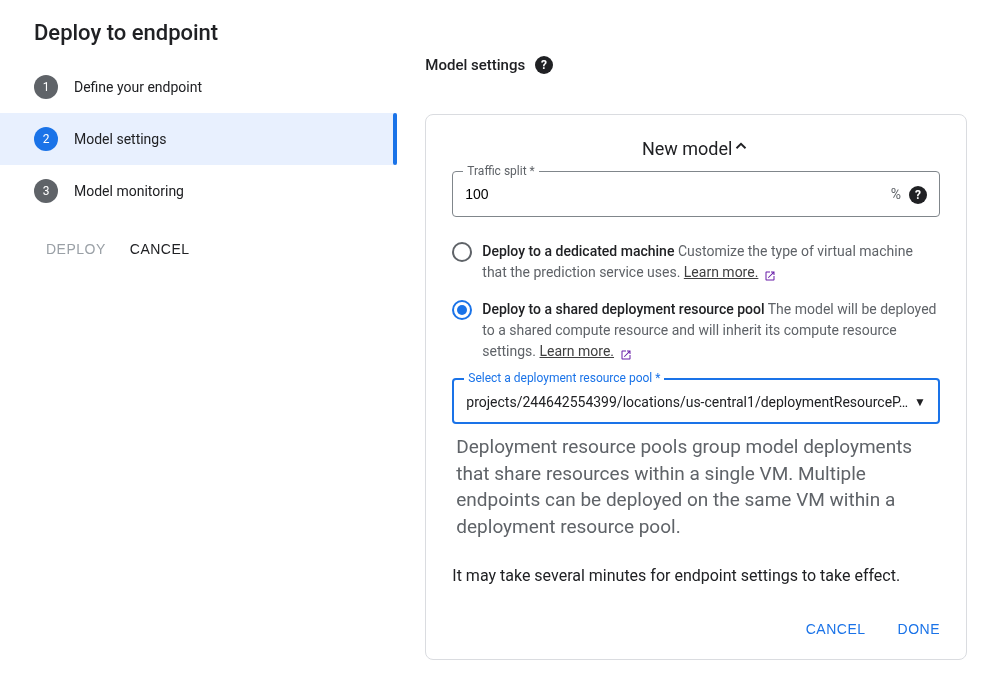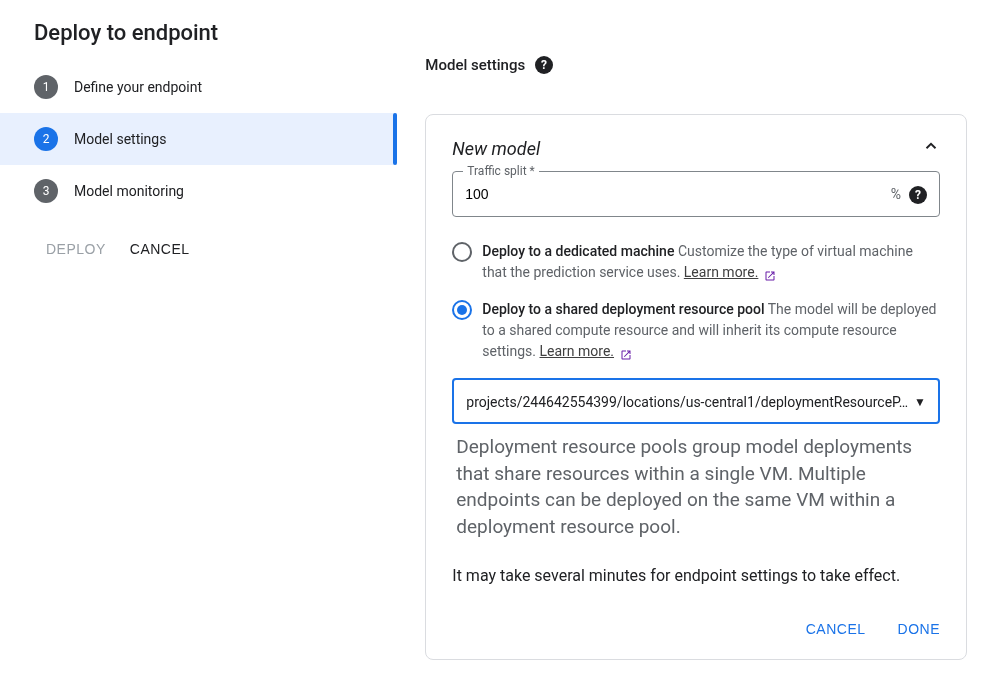--- a/index.html
+++ b/index.html
@@ -14,21 +14,21 @@
     .step-num { width: 24px; height: 24px; border-radius: 50%; background: #5f6368; color: #fff; display: flex; align-items: center; justify-content: center; font-size: 12px; margin-right: 16px; }
     .step.active .step-num { background: #1a73e8; }
     .step-label { font-size: 14px; }
     .sidebar-actions { display: flex; gap: 24px; padding: 24px 0 0 46px; }
     .sidebar-btn { background: none; border: none; font-size: 14px; font-weight: 500; letter-spacing: 0.5px; cursor: pointer; color: #202124; }
     .sidebar-btn.disabled { color: #9aa0a6; cursor: default; }
     .main { flex: 1; padding: 56px 20px 0 28px; }
     .section-title { font-size: 15px; font-weight: 500; display: flex; align-items: center; gap: 10px; }
     .help-circle { width: 18px; height: 18px; border-radius: 50%; background: #202124; color: #fff; display: inline-flex; align-items: center; justify-content: center; font-size: 12px; font-weight: bold; }
     .card { border: 1px solid #dadce0; border-radius: 8px; margin-top: 40px; padding: 22px 26px; }
-    .card-head { display: flex; align-items: center; justify-content: space-between; font-style: italic; }
+    .card-head { display: flex; align-items: center; justify-content: center; }
     .card-title { font-size: 18px; font-weight: 400; }
     .chevron { font-size: 18px; }
     .model-name { font-size: 18px; font-weight: 400; margin-top: 26px; }
     .field-wrap { position: relative; margin-top: 12px; border: 1px solid #80868b; border-radius: 4px; padding: 14px 12px 12px; display: flex; align-items: flex-start; }
     .field-label { position: absolute; top: -8px; left: 10px; background: #fff; padding: 0 4px; font-size: 12px; color: #5f6368; }
     .field-input { border: none; outline: none; flex: 1; font-size: 14px; background: transparent; }
     .field-suffix { color: #5f6368; font-size: 14px; margin-right: 8px; }
     .radio-group { margin-top: 24px; }
     .radio-row { display: flex; align-items: flex-start; gap: 10px; margin-bottom: 16px; }
     .radio { width: 20px; height: 20px; border: 2px solid #5f6368; border-radius: 50%; flex-shrink: 0; margin-top: 1px; position: relative; cursor: pointer; }
@@ -112,20 +112,21 @@
           <div class="radio-text">
             <b>Deploy to a shared deployment resource pool</b><span> The model will be deployed to a shared compute resource and will inherit its compute resource settings. </span><a class="learn-link">Learn more.</a>
             <span class="ext-icon"><svg viewBox="0 0 24 24" width="12" height="12" fill="#681da8">
                   <path d="M14 3v2h3.59L7.76 14.83l1.41 1.41L19 6.41V10h2V3h-7zM19 19H5V5h7V3H5c-1.1 0-2 .9-2 2v14c0 1.1.9 2 2 2h14c1.1 0 2-.9 2-2v-7h-2v7z"></path>
                 </svg></span>
           </div>
         </div>
       </div>
 
       <div class="select-wrap">
+        <span class="select-label">Select a deployment resource pool *</span>
         <span class="select-value">projects/244642554399/locations/us-central1/deploymentResourceP…</span>
         <span class="dropdown-arrow">▼</span>
       </div>
       <div class="helper-text">Deployment resource pools group model deployments that share resources within a single VM. Multiple endpoints can be deployed on the same VM within a deployment resource pool.</div>
 
       <div class="warning-text">It may take several minutes for endpoint settings to take effect.</div>
 
       <div class="card-actions">
         <button class="card-btn">CANCEL</button>
         <button class="card-btn">DONE</button>

